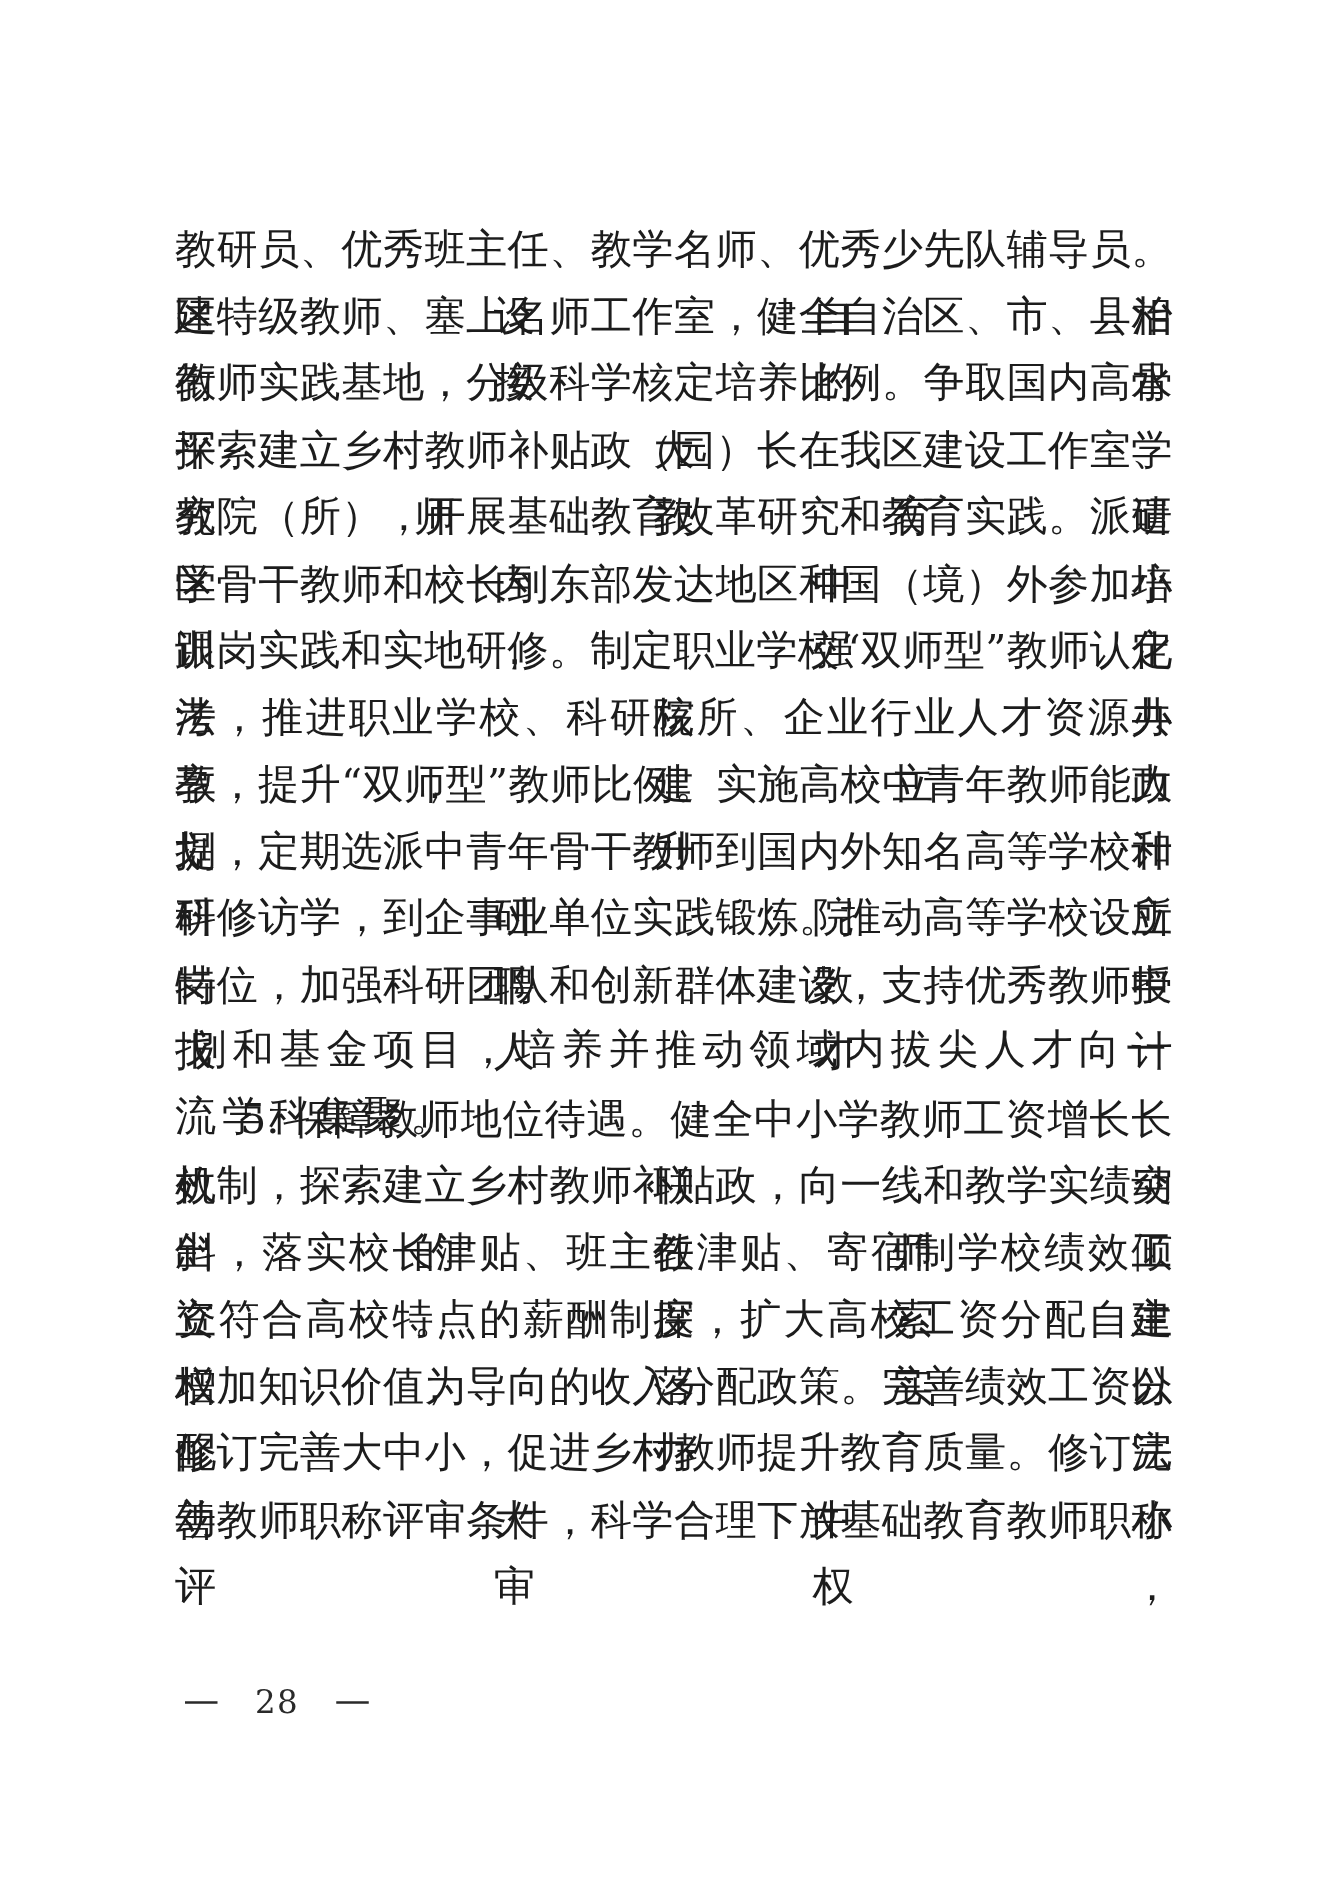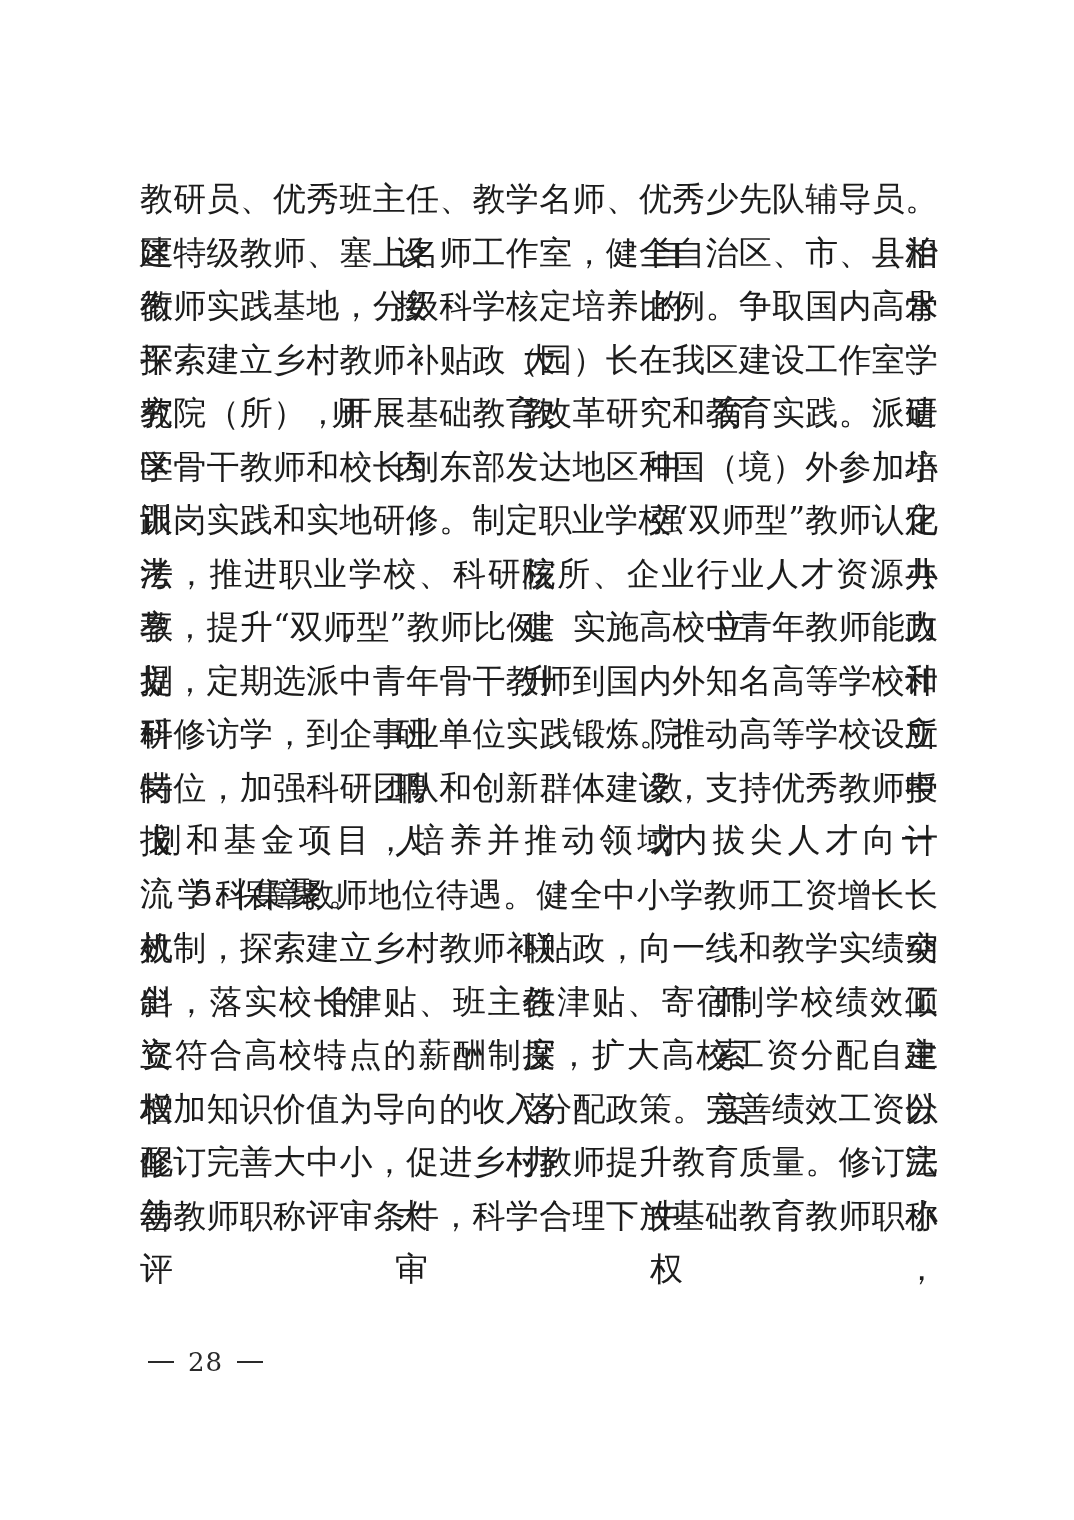--- a/index.html
+++ b/index.html
@@ -58,21 +58,21 @@
   }
 
   .page-footer {
     position: absolute;
     left: 148px;
     top: 1342px;
     width: 260px;
     height: 40px;
     display: flex;
     align-items: center;
-    gap: 14px;
+    gap: 30px;
     font-size: 26px;
     color: #2a2a2a;
     font-family: "DejaVu Serif", "Liberation Serif", serif;
   }
   .page-footer .rule {
     display: inline-block;
     width: 26px;
     height: 2px;
     background: #2a2a2a;
   }

